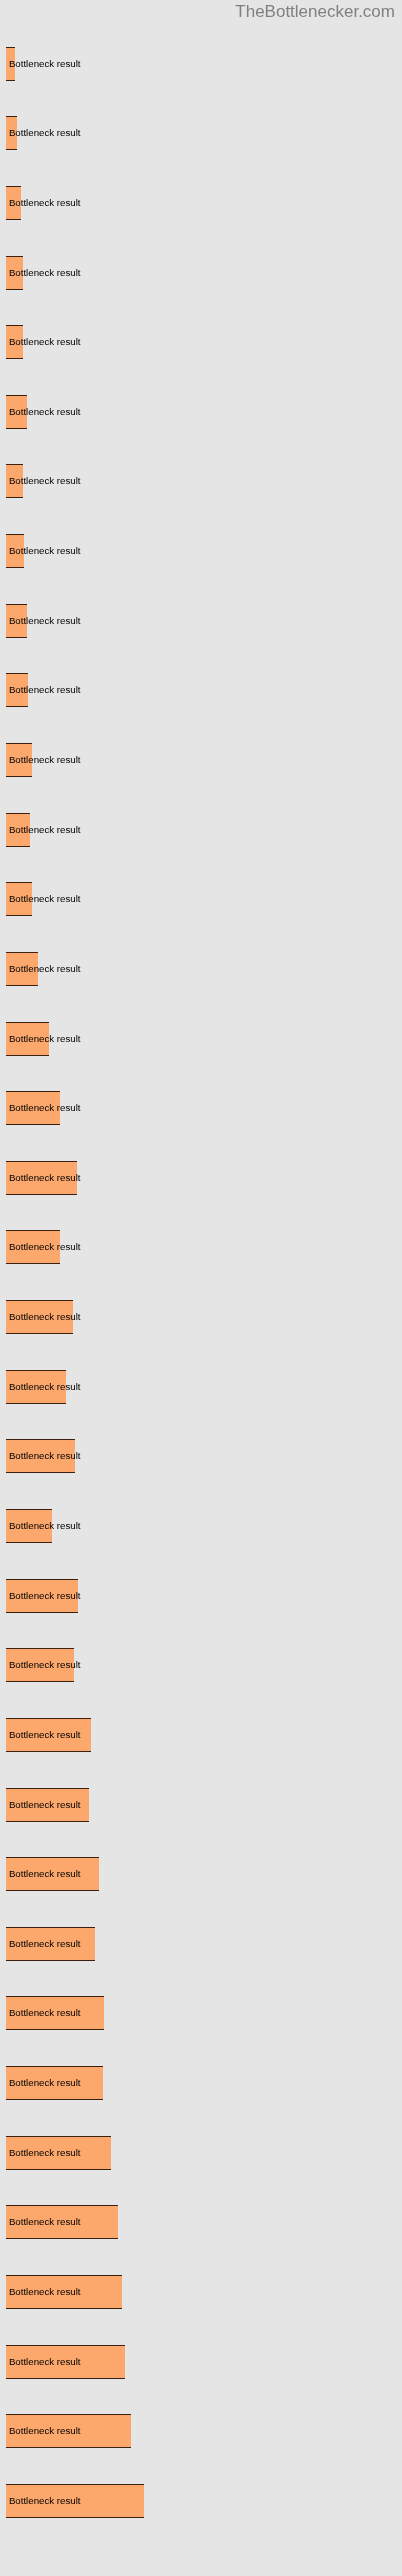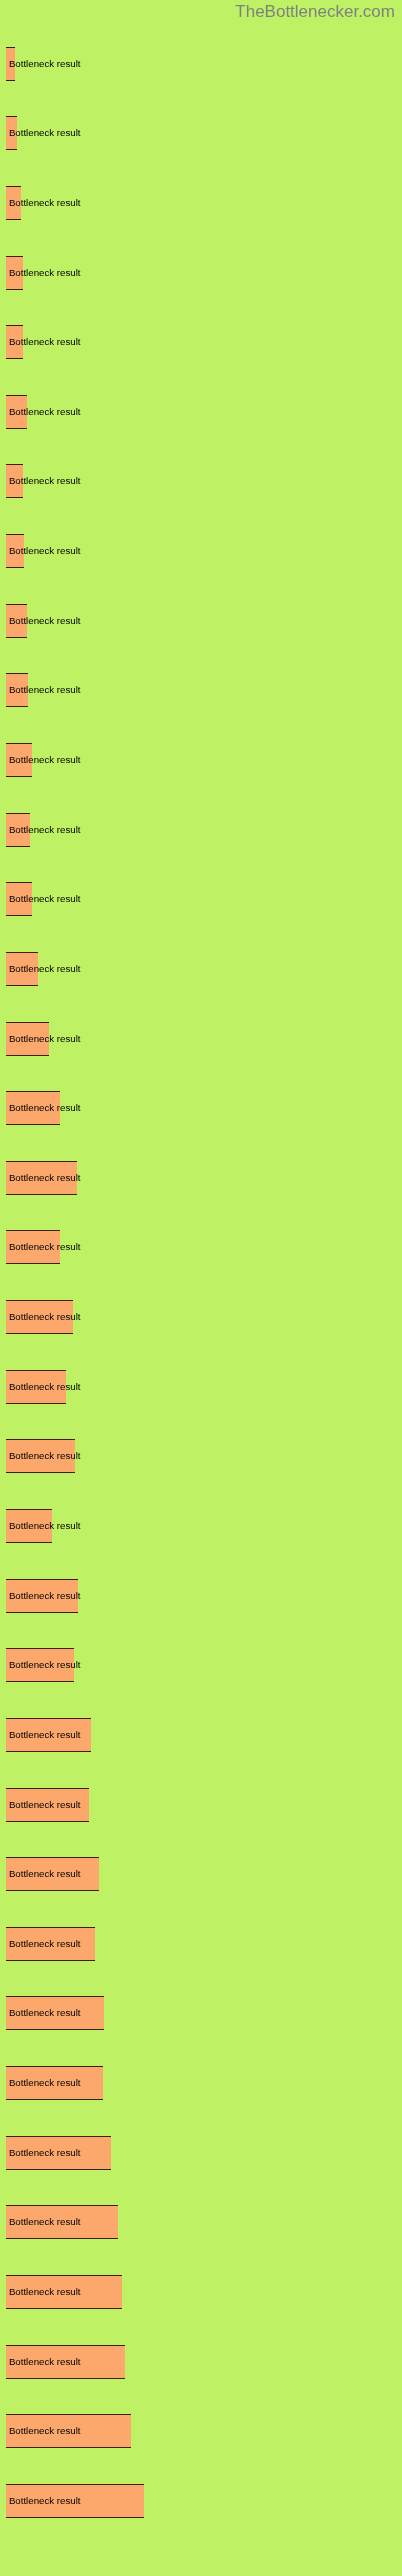--- a/index.html
+++ b/index.html
@@ -12,21 +12,21 @@
     height: 2576px;
     position: relative;
     overflow: hidden;
     font-family: "Liberation Sans", sans-serif;
   }
   #chart-root {
     position: absolute;
     left: 0; top: 0;
     width: 403px;
     height: 2576px;
-    background: #bef264;
+    background: #e5e5e5;
   }
   .watermark {
     position: absolute;
     right: 8px;
     top: 0.8px;
     font-family: "Liberation Sans", sans-serif;
     font-size: 17px;
     color: #808080;
     letter-spacing: 0px;
     white-space: nowrap;

